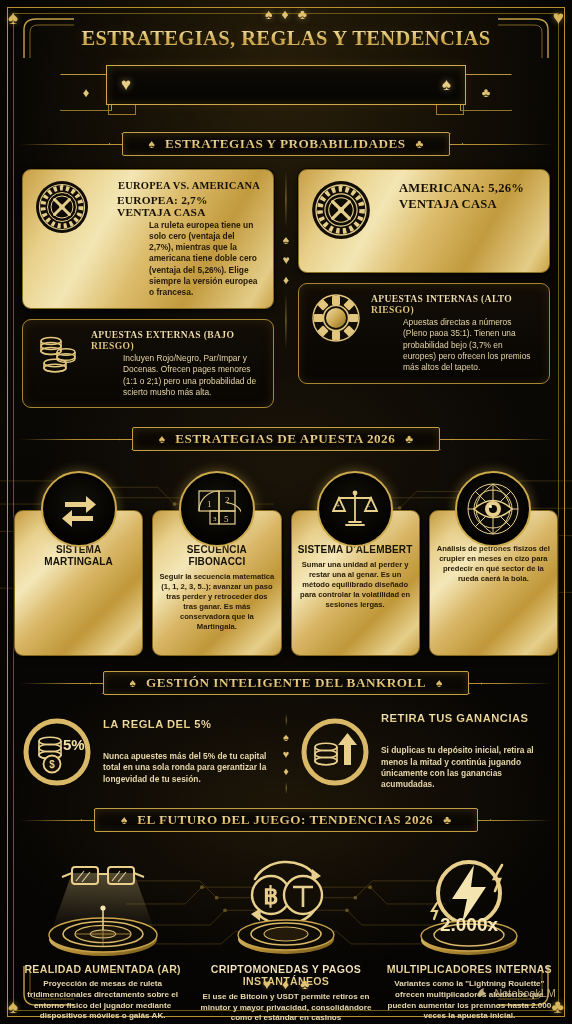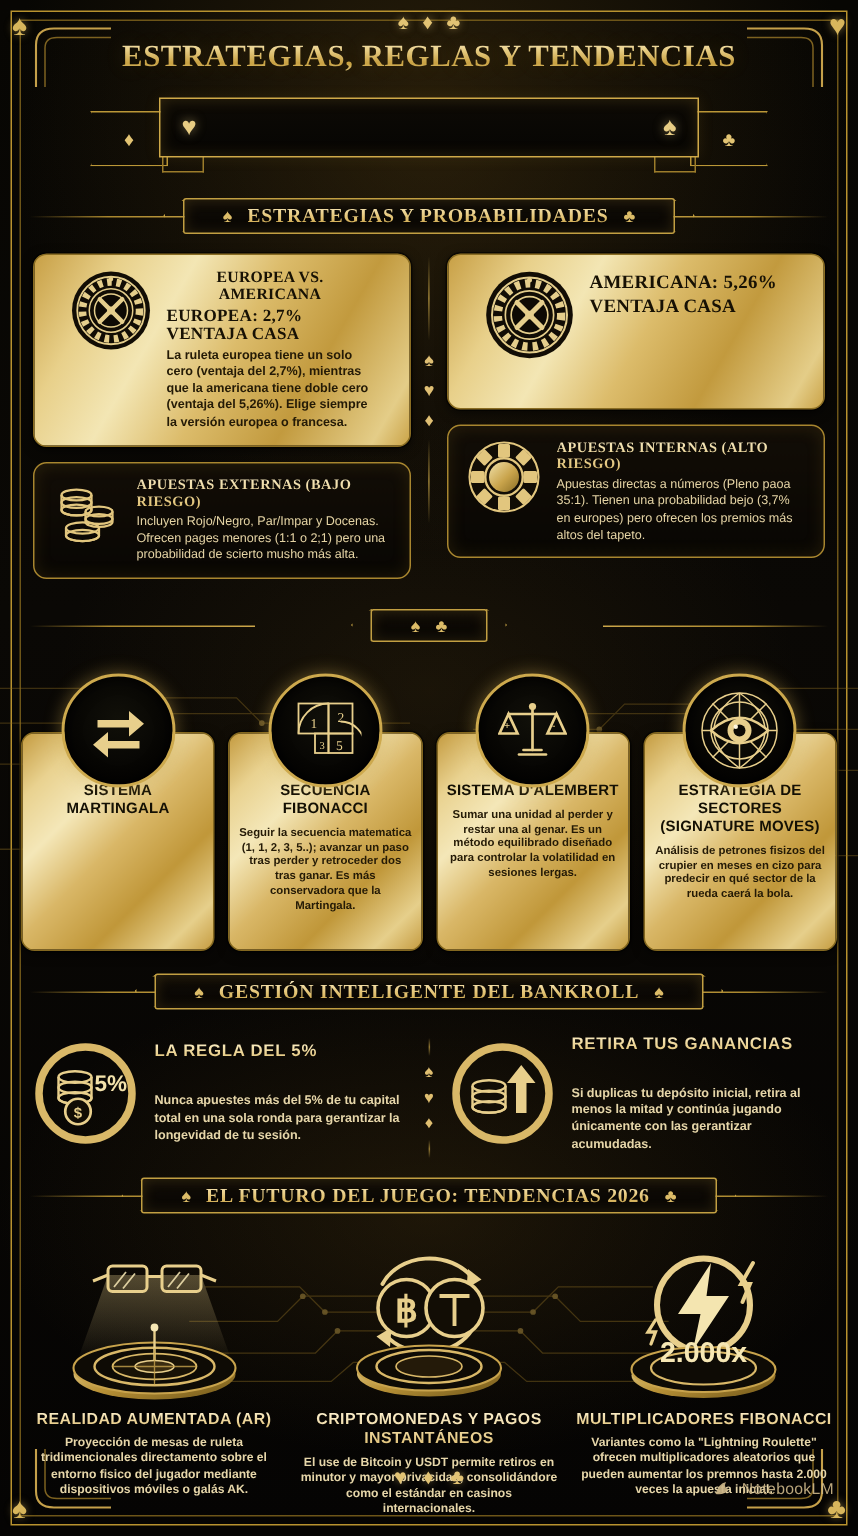--- a/index.html
+++ b/index.html
@@ -229,23 +229,23 @@
     justify-content: center;
   }
   .divider-suits .bar {
     width: 1px;
     flex: 1;
     background: linear-gradient(rgba(200,165,70,0), rgba(200,165,70,0.75), rgba(200,165,70,0));
   }
 
   .panel-gold {
     border-radius: 9px;
-    padding: 10px 24px;
-    display: flex;
-    gap: 10px;
+    padding: 10px 12px;
+    display: flex;
+    gap: 28px;
     align-items: flex-start;
     background: linear-gradient(120deg, #c8a046 0%, #e8d08a 18%, #f3e6b4 34%, #dcbc6b 52%, #c29a3e 72%, #e4cd88 92%, #caa347 100%);
     border: 1px solid #8a6d23;
     box-shadow: 0 0 0 1px rgba(0,0,0,0.55), 0 2px 7px rgba(0,0,0,0.6);
     color: #1b1405;
   }
   .panel-gold.tall { min-height: 104px; }
   .panel-gold.centered { }
 
   .panel-dark {
@@ -279,20 +279,21 @@
   }
   .panel-h.big {
     font-size: 12.6px;
     line-height: 1.3;
   }
   .panel-p {
     font-size: 8.4px;
     line-height: 1.33;
     font-weight: bold;
     color: #241a06;
+    margin-left: 32px;
   }
   .panel-dark .panel-h {
     font-family: "Liberation Serif", serif;
     font-size: 9.6px;
     letter-spacing: 0.35px;
     background: linear-gradient(#f7e9c0, #dcbc6c);
     -webkit-background-clip: text;
     background-clip: text;
     color: transparent;
     margin-bottom: 2px;
@@ -652,20 +653,21 @@
         </div>
       </div>
     </div>
   </div>
 
   <div class="sec-header" style="margin-top:16px;">
     <span class="sec-line left"></span>
     <span class="sec-line right"></span>
     <div class="sec-plate">
       <span class="suit">♠</span>
+      <span class="sec-title">ESTRATEGIAS DE APUESTA 2026</span>
       <span class="suit">♣</span>
     </div>
   </div>
 
   <div class="strat-band">
     <svg class="circuit" viewBox="0 0 544 196" preserveAspectRatio="none">
       <g fill="none" stroke="#8a6b22" stroke-width="0.8" opacity="0.8">
         <path d="M0 18 H80 L96 34 H180"></path>
         <path d="M0 40 H56 L72 24 H150 L166 40 H260"></path>
         <path d="M544 18 H460 L444 34 H360"></path>
@@ -751,21 +753,20 @@
               <path d="M2 27 H52 M27 2 V52"></path>
               <path d="M9 9 L45 45 M45 9 L9 45"></path>
               <path d="M27 2 Q10 14 10 27 Q10 40 27 52 Q44 40 44 27 Q44 14 27 2"></path>
             </g>
             <path d="M8 27 Q27 10 46 27 Q27 44 8 27 Z" fill="#0c0904" stroke="#e8cf8c" stroke-width="1.6"></path>
             <circle cx="27" cy="27" r="8" fill="#e8cf8c"></circle>
             <circle cx="27" cy="27" r="4" fill="#0c0904"></circle>
             <circle cx="24.5" cy="24.5" r="1.5" fill="#fff6dd"></circle>
           </svg>
         </div>
-        <div class="strat-title">ESTRATEGIA DE SECTORES (SIGNATURE MOVES)</div>
         <div class="strat-text">Análisis de petrones fisizos del crupier en meses en cizo para predecir en qué sector de la rueda caerá la bola.</div>
       </div>
     </div>
   </div>
 
   <div class="sec-header">
     <span class="sec-line left"></span>
     <span class="sec-line right"></span>
     <div class="sec-plate">
       <span class="suit">♠</span>
@@ -808,21 +809,21 @@
         <g fill="none" stroke="#e8cf8c" stroke-width="1.6">
           <ellipse cx="26" cy="30" rx="11" ry="3.8"></ellipse>
           <path d="M15 30 v14 a11 3.8 0 0 0 22 0 V30"></path>
           <ellipse cx="26" cy="37" rx="11" ry="3.8"></ellipse>
           <ellipse cx="26" cy="44" rx="11" ry="3.8"></ellipse>
         </g>
         <path d="M44 48 V28 H38 L47.5 16 L57 28 H51 V48 Z" fill="#e8cf8c"></path>
       </svg>
       <div class="panel-body">
         <div class="bank-h">RETIRA TUS GANANCIAS</div>
-        <div class="bank-p">Si duplicas tu depósito inicial, retira al menos la mitad y continúa jugando únicamente con las gerantizar acumudadas.</div>
+        <div class="bank-p">Si duplicas tu depósito inicial, retira al menos la mitad y continúa jugando únicamente con las ganancias acumudadas.</div>
       </div>
     </div>
   </div>
 
   <div class="sec-header" style="margin-top:14px;">
     <span class="sec-line left"></span>
     <span class="sec-line right"></span>
     <div class="sec-plate">
       <span class="suit">♠</span>
       <span class="sec-title">EL FUTURO DEL JUEGO: TENDENCIAS 2026</span>
@@ -939,21 +940,21 @@
             <circle cx="75" cy="42" r="31" fill="none" stroke="#e8cf8c" stroke-width="4"></circle>
             <path d="M80 14 L58 48 H73 L68 72 L92 36 H77 Z" fill="#f4e5b0"></path>
             <path d="M108 14 L100 28 L106 28 L101 40" fill="none" stroke="#e8cf8c" stroke-width="2.6" stroke-linecap="round"></path>
             <path d="M43 52 L38 60 L43 60 L40 68" fill="none" stroke="#e8cf8c" stroke-width="2.2" stroke-linecap="round"></path>
             <ellipse cx="75" cy="89" rx="48" ry="15" fill="url(#basec3)"></ellipse>
             <ellipse cx="75" cy="85" rx="48" ry="15" fill="#0e0b05" stroke="#c8a34c" stroke-width="1.4"></ellipse>
             <ellipse cx="75" cy="84" rx="35" ry="11" fill="none" stroke="#d9b868" stroke-width="1.4"></ellipse>
             <text x="75" y="80" text-anchor="middle" font-size="19" font-weight="bold" fill="#f6e7b4" font-family="Liberation Sans, sans-serif">2.000x</text>
           </svg>
         </div>
-        <div class="trend-h">MULTIPLICADORES FIBONACCI</div>
+        <div class="trend-h">MULTIPLICADORES INTERNAS</div>
         <div class="trend-p">Variantes como la "Lightning Roulette" ofrecen multiplicadores aleatorios que pueden aumentar los premnos hasta 2.000 veces la apuesta inicial.</div>
       </div>
     </div>
   </div>
 
   <div class="bottom-ribbon">
     <div class="bottom-suits">
       <span>♥</span>
       <span>♦</span>
       <span>♣</span>

